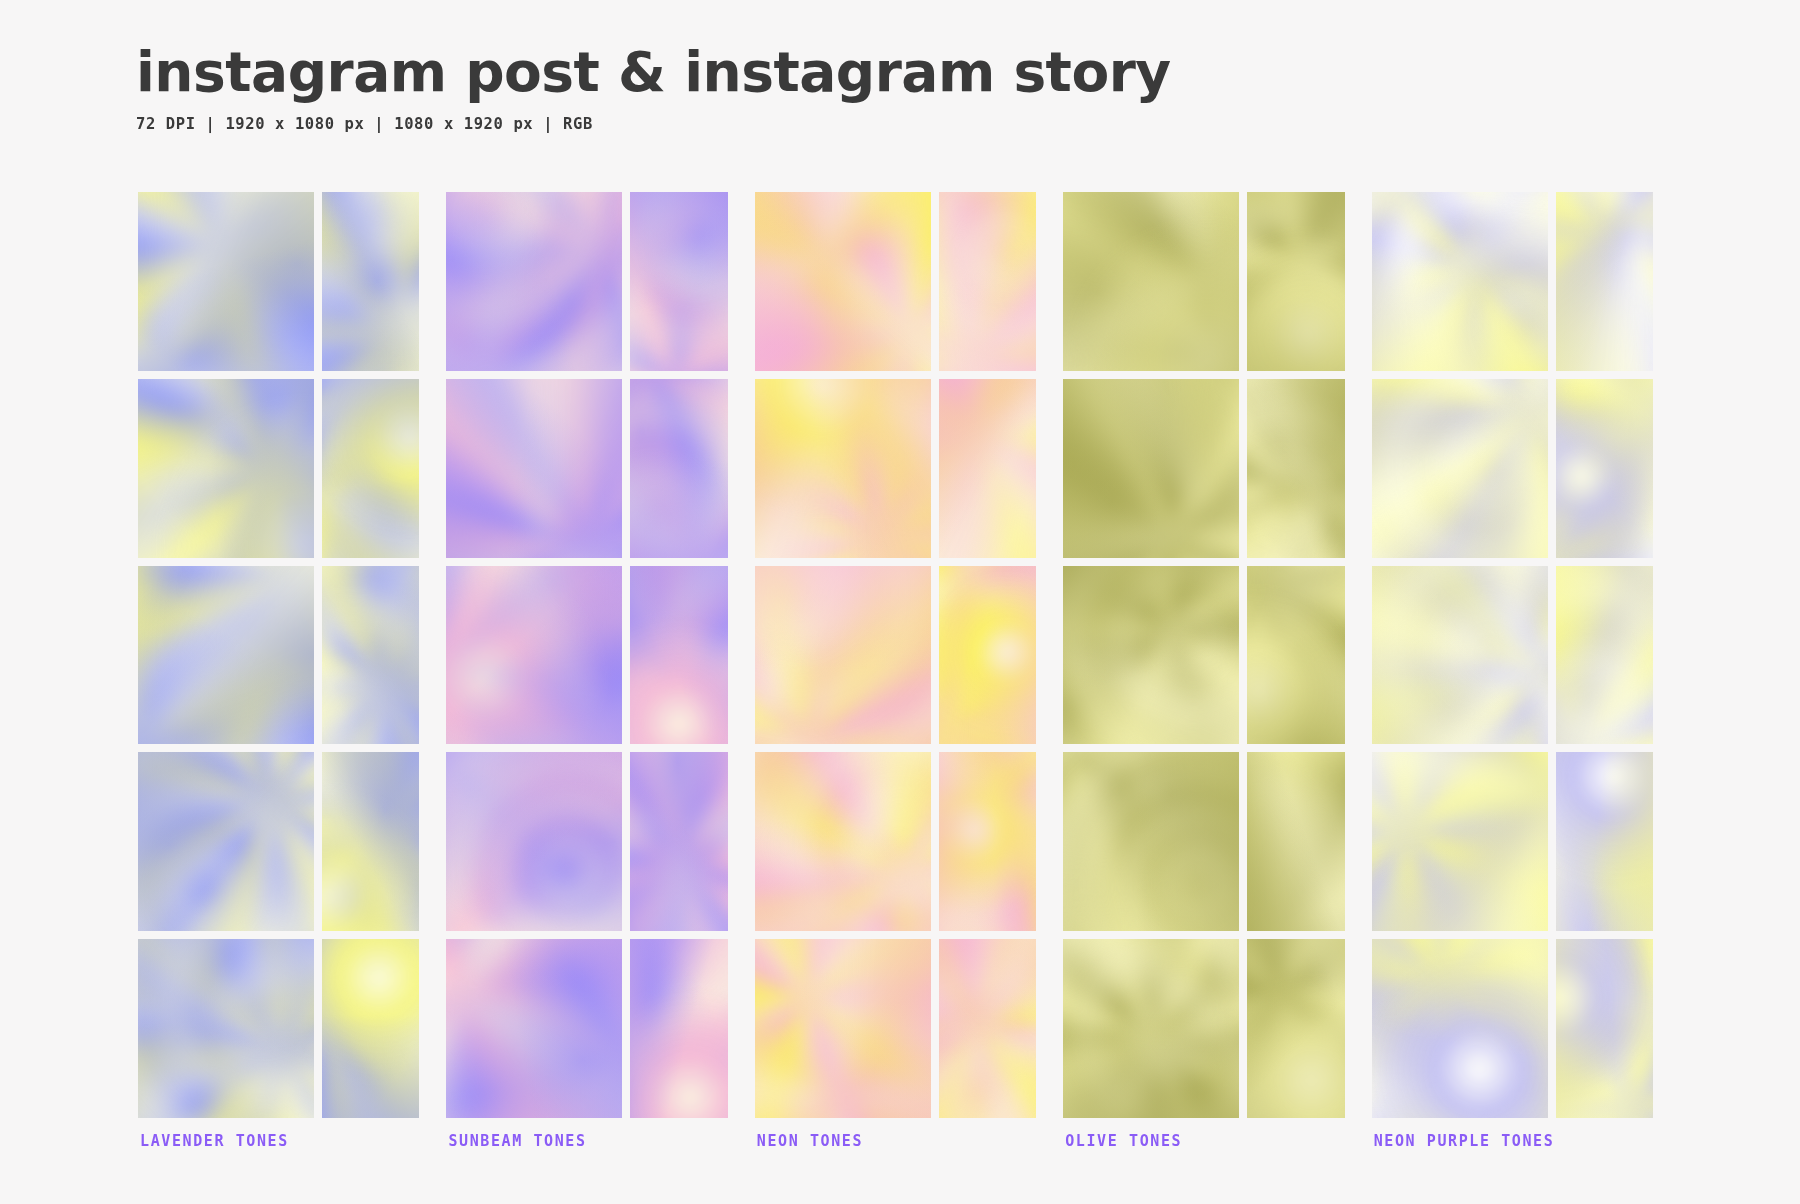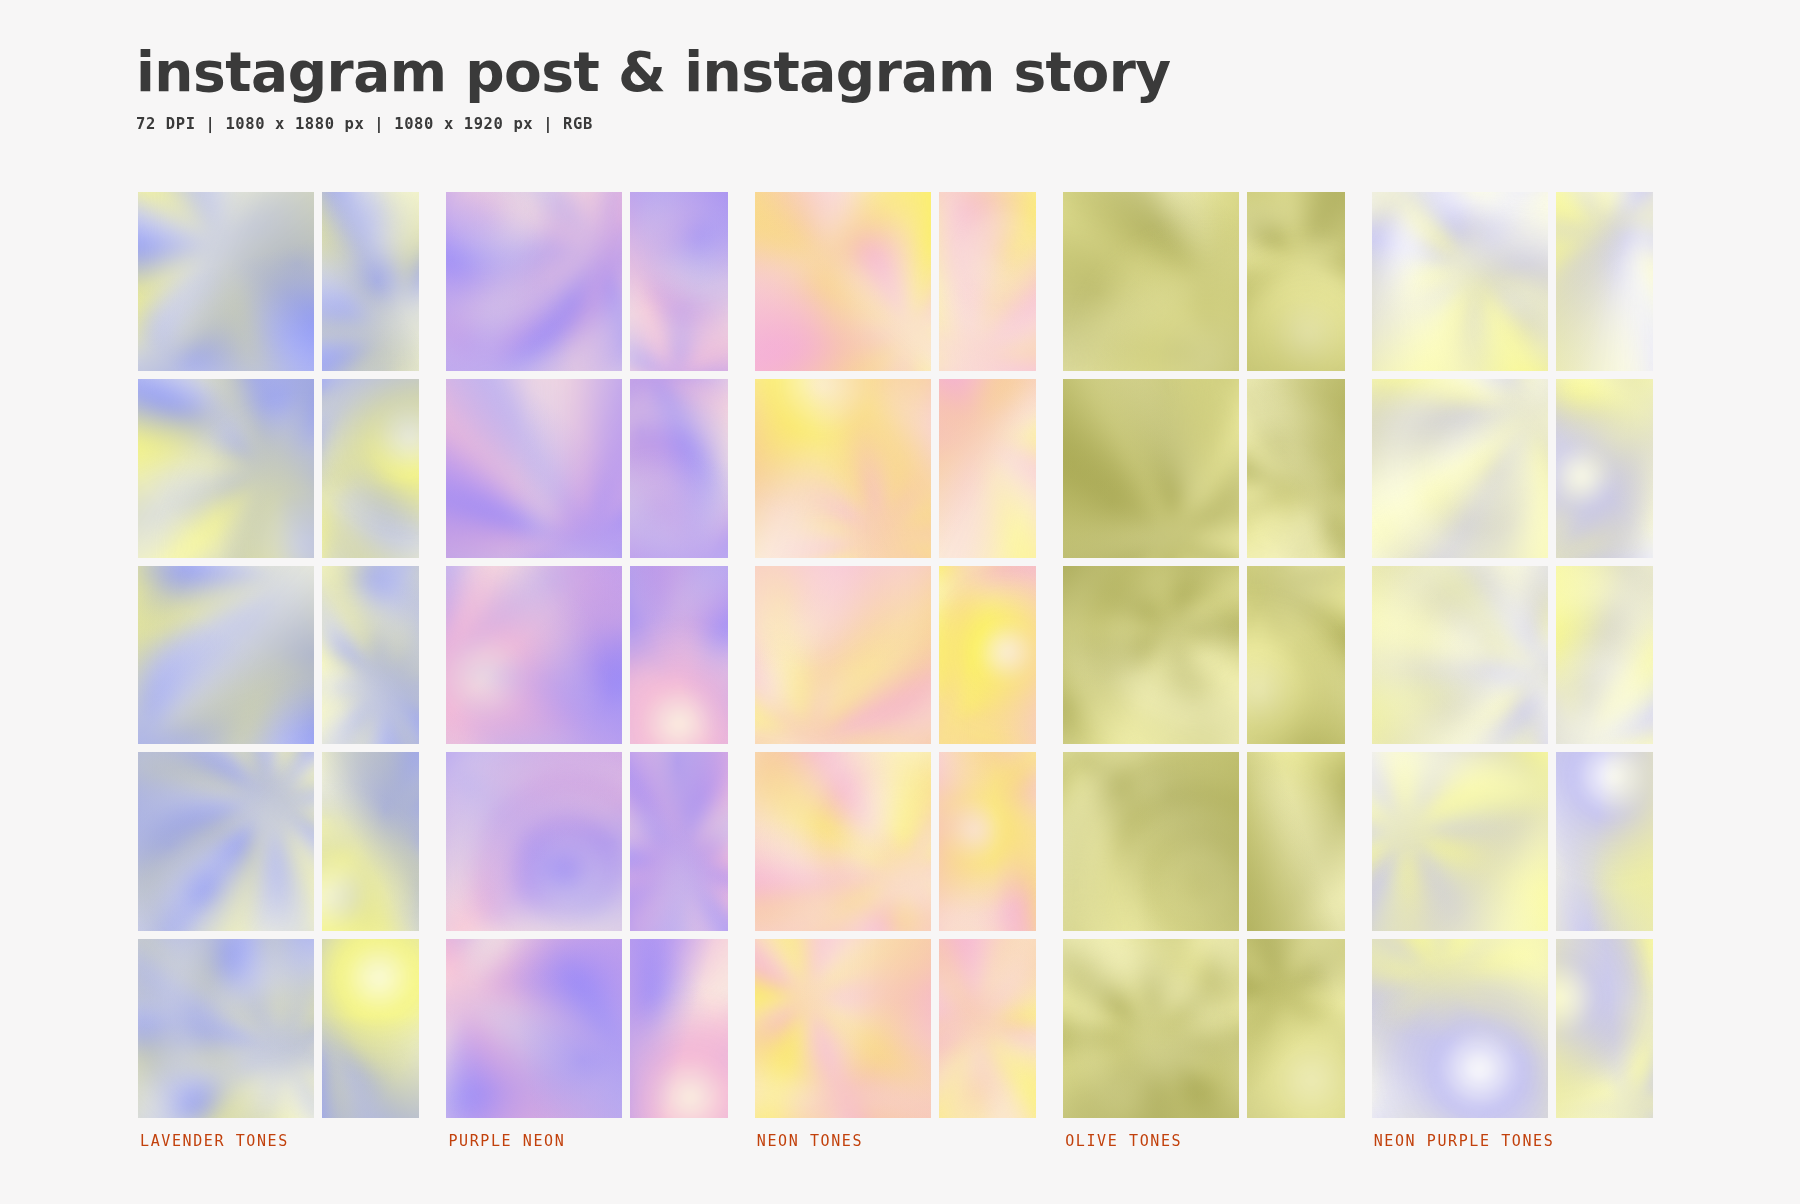--- a/index.html
+++ b/index.html
@@ -97,34 +97,34 @@
     height: 160%;
   }
 
   
   .caption {
     position: absolute;
     top: 940px;
     left: 2px;
     font-family: "DejaVu Sans Mono", monospace;
     font-size: 15px;
-    font-weight: 400;
+    font-weight: 700;
     letter-spacing: 1.6px;
-    color: #c2410c;
+    color: #8b5cf6;
     white-space: nowrap;
   }
 </style>
 </head>
 <body>
 
 <div id="page">
 
   <div class="header">
     <h1 class="title">instagram post &amp; instagram story</h1>
-    <div class="subtitle">72 DPI | 1080 x 1880 px | 1080 x 1920 px  |  RGB</div>
+    <div class="subtitle">72 DPI | 1920 x 1080 px | 1080 x 1920 px  |  RGB</div>
   </div>
 
   <div class="gallery" id="gallery">
       <div class="group">
         <div class="group-rows">
           <div class="row">
             <div class="tile post">
               <div class="layer" style="left: 0px; top: 0px; width: 100%; height: 100%; background: rgb(142, 152, 251);"></div>
               <div class="layer" style="background: conic-gradient(from 125deg at 49% 38%, rgb(142, 152, 251) 0%, rgb(201, 205, 243) 6%, rgb(247, 247, 133) 11.2%, rgb(142, 152, 251) 20%, rgb(142, 152, 251) 20%, rgb(201, 205, 243) 26%, rgb(247, 247, 133) 31.2%, rgb(142, 152, 251) 40%, rgb(142, 152, 251) 40%, rgb(201, 205, 243) 46%, rgb(247, 247, 133) 51.2%, rgb(142, 152, 251) 60%, rgb(142, 152, 251) 60%, rgb(201, 205, 243) 66%, rgb(247, 247, 133) 71.2%, rgb(142, 152, 251) 80%, rgb(142, 152, 251) 80%, rgb(201, 205, 243) 86%, rgb(247, 247, 133) 91.2%, rgb(142, 152, 251) 100%); filter: blur(9px);"></div>
               <div class="layer" style="background: conic-gradient(from 258deg at 26% 80%, rgba(255, 255, 255, 0) 0%, rgb(253, 253, 218) 10.5%, rgb(247, 247, 133) 17.5%, rgba(255, 255, 255, 0) 25%, rgba(255, 255, 255, 0) 25%, rgb(253, 253, 218) 35.5%, rgb(247, 247, 133) 42.5%, rgba(255, 255, 255, 0) 50%, rgba(255, 255, 255, 0) 50%, rgb(253, 253, 218) 60.5%, rgb(247, 247, 133) 67.5%, rgba(255, 255, 255, 0) 75%, rgba(255, 255, 255, 0) 75%, rgb(253, 253, 218) 85.5%, rgb(247, 247, 133) 92.5%, rgba(255, 255, 255, 0) 100%); filter: blur(13px); opacity: 0.87; mix-blend-mode: normal;"></div>
@@ -297,21 +297,21 @@
             <div class="tile story">
               <div class="layer" style="left: 0px; top: 0px; width: 100%; height: 100%; background: rgb(154, 140, 250);"></div>
               <div class="layer" style="background: conic-gradient(from 245deg at 48% 81%, rgb(154, 140, 250) 0%, rgb(212, 169, 232) 4.3%, rgb(246, 188, 214) 8%, rgb(154, 140, 250) 14.3%, rgb(154, 140, 250) 14.3%, rgb(212, 169, 232) 18.6%, rgb(246, 188, 214) 22.3%, rgb(154, 140, 250) 28.6%, rgb(154, 140, 250) 28.6%, rgb(212, 169, 232) 32.9%, rgb(246, 188, 214) 36.6%, rgb(154, 140, 250) 42.9%, rgb(154, 140, 250) 42.9%, rgb(212, 169, 232) 47.1%, rgb(246, 188, 214) 50.9%, rgb(154, 140, 250) 57.1%, rgb(154, 140, 250) 57.1%, rgb(212, 169, 232) 61.4%, rgb(246, 188, 214) 65.1%, rgb(154, 140, 250) 71.4%, rgb(154, 140, 250) 71.4%, rgb(212, 169, 232) 75.7%, rgb(246, 188, 214) 79.4%, rgb(154, 140, 250) 85.7%, rgb(154, 140, 250) 85.7%, rgb(212, 169, 232) 90%, rgb(246, 188, 214) 93.7%, rgb(154, 140, 250) 100%); filter: blur(9px);"></div>
               <div class="layer" style="background: conic-gradient(from 18deg at 19% 60%, rgba(255, 255, 255, 0) 0%, rgb(253, 243, 224) 10.5%, rgb(246, 188, 214) 17.5%, rgba(255, 255, 255, 0) 25%, rgba(255, 255, 255, 0) 25%, rgb(253, 243, 224) 35.5%, rgb(246, 188, 214) 42.5%, rgba(255, 255, 255, 0) 50%, rgba(255, 255, 255, 0) 50%, rgb(253, 243, 224) 60.5%, rgb(246, 188, 214) 67.5%, rgba(255, 255, 255, 0) 75%, rgba(255, 255, 255, 0) 75%, rgb(253, 243, 224) 85.5%, rgb(246, 188, 214) 92.5%, rgba(255, 255, 255, 0) 100%); filter: blur(13px); opacity: 0.89; mix-blend-mode: normal;"></div>
               <div class="layer" style="background: radial-gradient(at 5% 90%, rgb(136, 120, 246) 0%, rgba(0, 0, 0, 0) 62%); opacity: 0.55;"></div>
               <div class="layer" style="background: radial-gradient(circle at 57% 74%, rgb(253, 243, 224) 0%, rgb(246, 188, 214) 18%, rgba(255, 255, 255, 0) 48%); opacity: 0.95; filter: blur(6px);"></div>
               <div class="layer" style="background: linear-gradient(105deg, rgb(154, 140, 250) 0%, rgba(255, 255, 255, 0) 55%); opacity: 0.78;"></div>
             </div>
           </div>
         </div>
-        <div class="caption">PURPLE NEON</div>
+        <div class="caption">SUNBEAM TONES</div>
       </div>
       <div class="group">
         <div class="group-rows">
           <div class="row">
             <div class="tile post">
               <div class="layer" style="left: 0px; top: 0px; width: 100%; height: 100%; background: rgb(246, 180, 218);"></div>
               <div class="layer" style="background: conic-gradient(from 190deg at 74% 69%, rgb(246, 180, 218) 0%, rgb(250, 223, 184) 6%, rgb(251, 242, 99) 11.2%, rgb(246, 180, 218) 20%, rgb(246, 180, 218) 20%, rgb(250, 223, 184) 26%, rgb(251, 242, 99) 31.2%, rgb(246, 180, 218) 40%, rgb(246, 180, 218) 40%, rgb(250, 223, 184) 46%, rgb(251, 242, 99) 51.2%, rgb(246, 180, 218) 60%, rgb(246, 180, 218) 60%, rgb(250, 223, 184) 66%, rgb(251, 242, 99) 71.2%, rgb(246, 180, 218) 80%, rgb(246, 180, 218) 80%, rgb(250, 223, 184) 86%, rgb(251, 242, 99) 91.2%, rgb(246, 180, 218) 100%); filter: blur(9px);"></div>
               <div class="layer" style="background: conic-gradient(from 323deg at 44% 42%, rgba(255, 255, 255, 0) 0%, rgb(253, 251, 224) 14%, rgb(251, 242, 99) 23.3%, rgba(255, 255, 255, 0) 33.3%, rgba(255, 255, 255, 0) 33.3%, rgb(253, 251, 224) 47.3%, rgb(251, 242, 99) 56.7%, rgba(255, 255, 255, 0) 66.7%, rgba(255, 255, 255, 0) 66.7%, rgb(253, 251, 224) 80.7%, rgb(251, 242, 99) 90%, rgba(255, 255, 255, 0) 100%); filter: blur(13px); opacity: 0.65; mix-blend-mode: normal;"></div>
               <div class="layer" style="background: radial-gradient(at 24% 72%, rgb(242, 163, 208) 0%, rgba(0, 0, 0, 0) 62%); opacity: 0.55;"></div>
               <div class="layer" style="background: linear-gradient(50deg, rgb(246, 180, 218) 0%, rgba(255, 255, 255, 0) 55%); opacity: 0.78;"></div>

